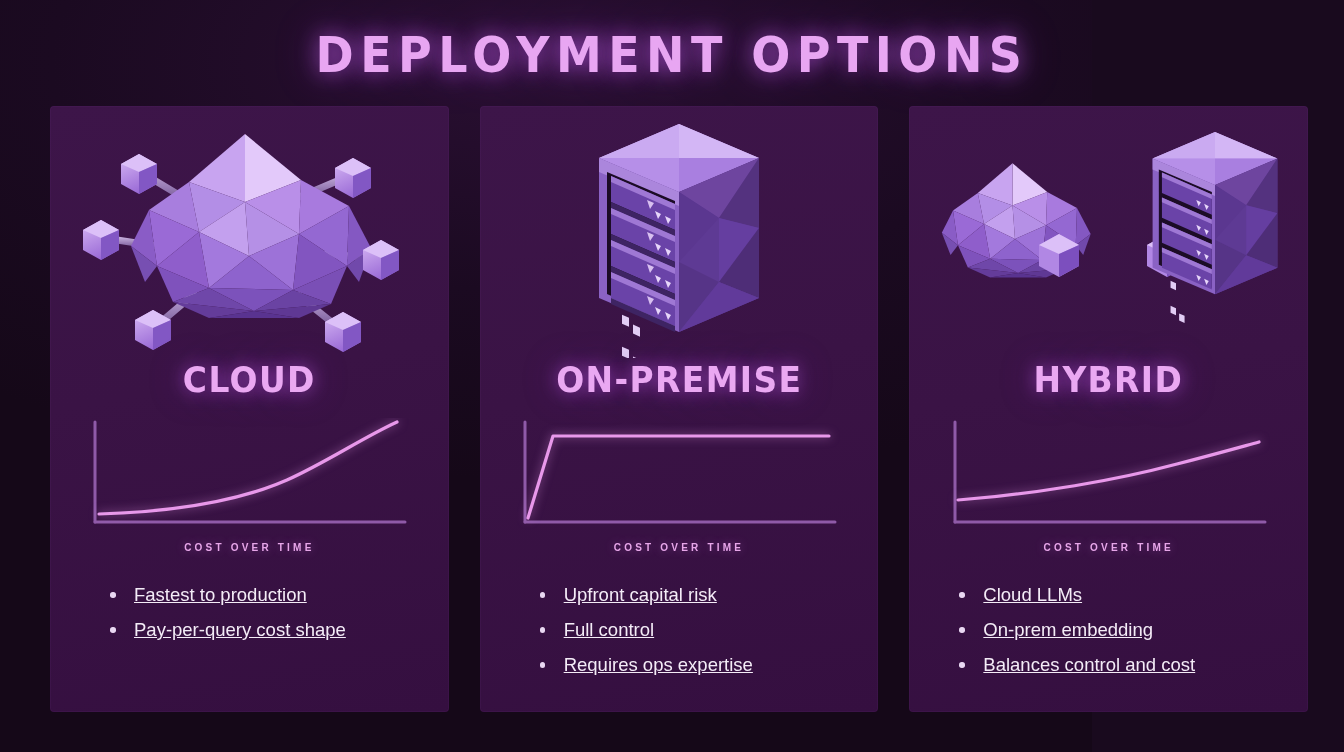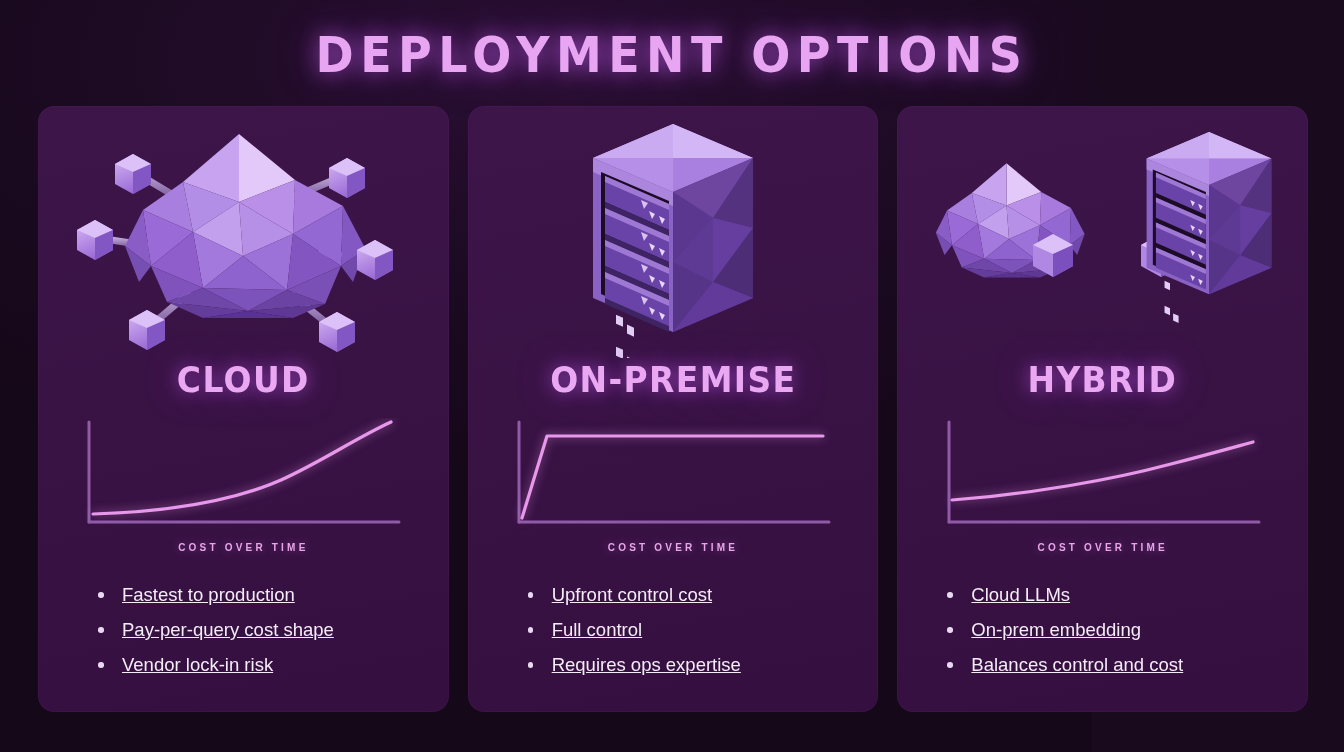--- a/index.html
+++ b/index.html
@@ -28,24 +28,25 @@
     text-shadow:0 0 22px rgba(190,90,230,0.75), 0 0 46px rgba(150,60,200,0.45);
     white-space:nowrap;
   }
 
   
   .cards { position:absolute; top:106px; left:38px; width:1270px; height:606px;
            display:flex; gap:19px; }
   .card {
     flex:1 1 0;
     background:linear-gradient(170deg,#3d1549 0%,#3a1345 45%,#350f40 100%);
-    border-radius:16px;
+    border-radius:4px;
     position:relative;
     overflow:hidden;
     box-shadow:0 0 0 1px rgba(120,60,150,0.10) inset;
+    margin-left:12px;
   }
 
   
   .illus { position:relative; height:252px; width:100%; }
   .illus svg { position:absolute; left:50%; top:0; transform:translateX(-50%); }
 
   
   .card-title {
     text-align:center;
     font-family:"DejaVu Sans", sans-serif;
@@ -202,21 +203,20 @@
           <line x1="8" y1="4" x2="8" y2="104" stroke="#8f5aa8" stroke-width="3" stroke-linecap="round"></line>
           <line x1="8" y1="104" x2="318" y2="104" stroke="#8f5aa8" stroke-width="3" stroke-linecap="round"></line>
           <path d="M12,96 C80,94 150,84 200,62 C240,44 275,20 310,4" fill="none" stroke="#e898ea" stroke-width="3.2" stroke-linecap="round" style="filter:drop-shadow(0 0 5px rgba(232,152,234,0.55))"></path>
         </svg>
       </div>
       <div class="chart-caption">COST OVER TIME</div>
 
       <ul class="bullets">
         <li><span class="dot"></span><span>Fastest to production</span></li>
         <li><span class="dot"></span><span>Pay-per-query cost shape</span></li>
-        <li><span class="dot"></span><span>Vendor lock-in risk</span></li>
       </ul>
     </div>
 
     <div class="card">
       <div class="illus">
         <svg width="400" height="252" viewBox="0 0 400 252">
           <g>
 
             <polygon points="200,18 280,52 200,86 120,52" fill="#c2a0ee"></polygon>
             <polygon points="200,18 280,52 200,52" fill="#d3b6f5"></polygon>
@@ -287,21 +287,21 @@
       <div class="chart-wrap">
         <svg width="324" height="118" viewBox="0 0 324 118">
           <line x1="8" y1="4" x2="8" y2="104" stroke="#8f5aa8" stroke-width="3" stroke-linecap="round"></line>
           <line x1="8" y1="104" x2="318" y2="104" stroke="#8f5aa8" stroke-width="3" stroke-linecap="round"></line>
           <path d="M11,100 L36,18 L312,18" fill="none" stroke="#e898ea" stroke-width="3.2" stroke-linecap="round" stroke-linejoin="round" style="filter:drop-shadow(0 0 5px rgba(232,152,234,0.55))"></path>
         </svg>
       </div>
       <div class="chart-caption">COST OVER TIME</div>
 
       <ul class="bullets">
-        <li><span class="dot"></span><span>Upfront control cost</span></li>
+        <li><span class="dot"></span><span>Upfront capital risk</span></li>
         <li><span class="dot"></span><span>Full control</span></li>
         <li><span class="dot"></span><span>Requires ops expertise</span></li>
       </ul>
     </div>
 
     <div class="card">
       <div class="illus">
         <svg width="420" height="252" viewBox="0 0 420 252">
           <defs>
             <linearGradient id="beam" x1="0" y1="0" x2="1" y2="0">

